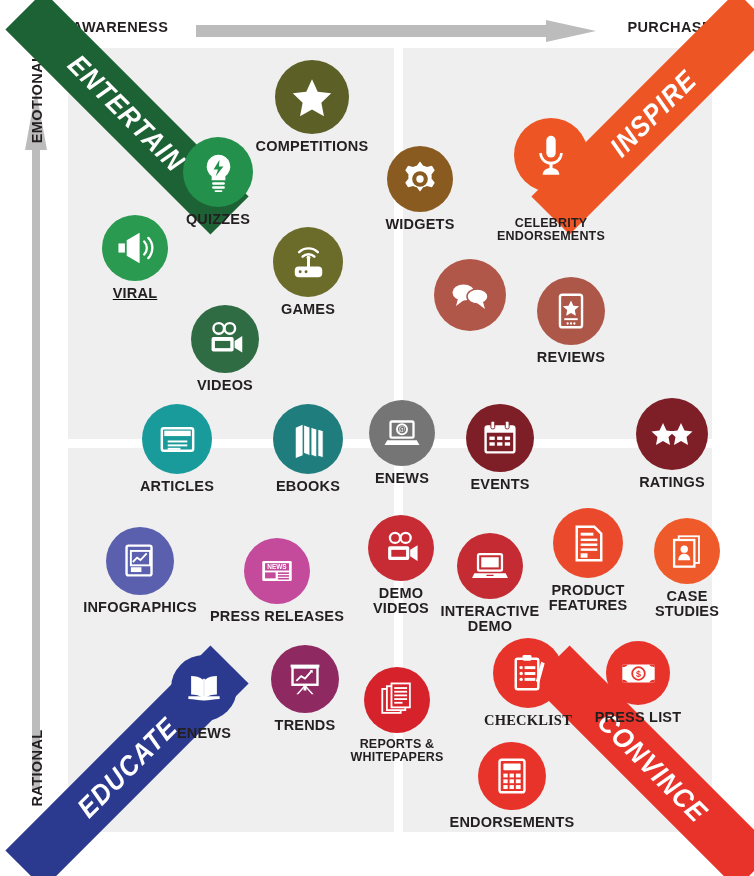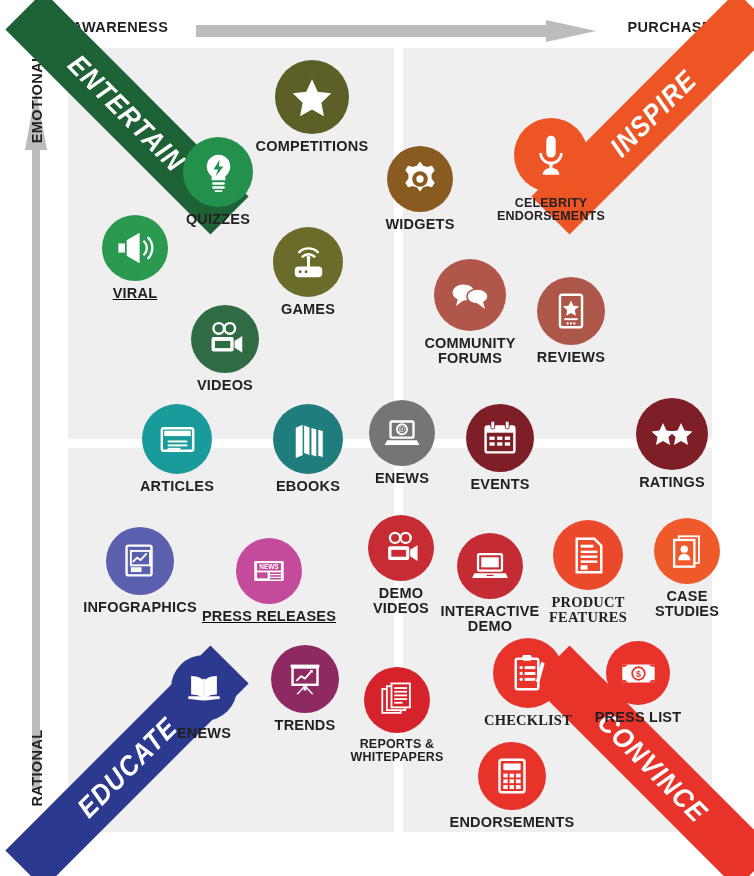--- a/index.html
+++ b/index.html
@@ -109,21 +109,21 @@
       <div class="node" style="left: 352px; top: 98px;">
         <div class="bubble" style="width: 66px; height: 66px; background: rgb(138, 91, 32); color: rgb(138, 91, 32);">
           <svg width="46" height="46" viewBox="0 0 100 100">
             <path fill="#fff" d="M50 12l7 9a31 31 0 0 1 8 3l11-3 6 10-7 9a31 31 0 0 1 0 9l7 9-6 10-11-3a31 31 0 0 1-8 3l-7 9-7-9a31 31 0 0 1-8-3l-11 3-6-10 7-9a31 31 0 0 1 0-9l-7-9 6-10 11 3a31 31 0 0 1 8-3z"></path>
             <circle cx="50" cy="50" r="17" fill="currentColor"></circle>
             <circle cx="50" cy="50" r="8" fill="#fff"></circle>
           </svg>
         </div>
         <div class="node-label">WIDGETS</div>
       </div>
-      <div class="node" style="left: 483px; top: 70px;">
+      <div class="node" style="left: 483px; top: 70px; gap: 20px;">
         <div class="bubble" style="width: 74px; height: 74px; background: rgb(238, 85, 36); color: rgb(238, 85, 36);">
           <svg width="52" height="52" viewBox="0 0 100 100">
             <rect fill="#fff" x="41" y="13" width="18" height="42" rx="9"></rect>
             <path fill="none" stroke="#fff" stroke-width="5" d="M30 46a20 20 0 0 0 40 0"></path>
             <rect fill="#fff" x="47" y="63" width="6" height="12"></rect>
             <path fill="#fff" d="M34 88c0-8 7-13 16-13s16 5 16 13z"></path>
           </svg>
         </div>
         <div class="node-label sm">CELEBRITY
 ENDORSEMENTS</div>
@@ -153,22 +153,20 @@
       </div>
       <div class="node" style="left: 402px; top: 211px;">
         <div class="bubble" style="width: 72px; height: 72px; background: rgb(177, 87, 74); color: rgb(177, 87, 74);">
           <svg width="50" height="50" viewBox="0 0 100 100">
             <ellipse fill="#fff" cx="37" cy="45" rx="22" ry="16"></ellipse>
             <polygon fill="#fff" points="26,57 22,72 38,60"></polygon>
             <ellipse fill="#fff" cx="65" cy="53" rx="21" ry="15" stroke="currentColor" stroke-width="3"></ellipse>
             <polygon fill="#fff" points="76,64 80,78 64,66"></polygon>
           </svg>
         </div>
-        <div class="node-label">COMMUNITY
-FORUMS</div>
       </div>
       <div class="node" style="left: 503px; top: 229px;">
         <div class="bubble" style="width: 68px; height: 68px; background: rgb(173, 87, 72); color: rgb(173, 87, 72);">
           <svg width="48" height="48" viewBox="0 0 100 100">
             <rect x="27" y="16" width="46" height="68" rx="5" fill="none" stroke="#fff" stroke-width="5"></rect>
             <polygon fill="#fff" points="50,28 55,39 67,40 58,48 60,60 50,54 40,60 42,48 33,40 45,39"></polygon>
             <rect fill="#fff" x="36" y="65" width="28" height="4"></rect>
             <circle fill="#fff" cx="43" cy="76" r="2.4"></circle>
             <circle fill="#fff" cx="50" cy="76" r="2.4"></circle>
             <circle fill="#fff" cx="57" cy="76" r="2.4"></circle>
@@ -254,21 +252,21 @@
         <div class="bubble" style="width: 68px; height: 68px; background: rgb(90, 95, 174); color: rgb(90, 95, 174);">
           <svg width="48" height="48" viewBox="0 0 100 100">
             <rect x="22" y="18" width="52" height="62" rx="4" fill="none" stroke="#fff" stroke-width="5"></rect>
             <rect x="31" y="29" width="40" height="30" fill="none" stroke="#fff" stroke-width="4"></rect>
             <polyline points="35,52 44,43 51,48 64,34" fill="none" stroke="#fff" stroke-width="4"></polyline>
             <rect fill="#fff" x="31" y="63" width="22" height="10"></rect>
           </svg>
         </div>
         <div class="node-label">INFOGRAPHICS</div>
       </div>
-      <div class="node" style="left: 201px; top: 490px; text-decoration: underline;">
+      <div class="node" style="left: 209px; top: 490px;">
         <div class="bubble" style="width: 66px; height: 66px; background: rgb(196, 74, 156); color: rgb(196, 74, 156);">
           <svg width="46" height="46" viewBox="0 0 100 100">
             <rect fill="#fff" x="18" y="28" width="64" height="44" rx="3"></rect>
             <rect fill="currentColor" x="24" y="33" width="52" height="16"></rect>
             <text x="50" y="46" font-size="14" font-weight="bold" fill="#fff" text-anchor="middle" font-family="Liberation Sans,sans-serif">NEWS</text>
             <rect fill="currentColor" x="24" y="53" width="23" height="13"></rect>
             <g fill="currentColor">
               <rect x="52" y="53" width="24" height="3.5"></rect>
               <rect x="52" y="59" width="24" height="3.5"></rect>
               <rect x="52" y="65" width="24" height="3.5"></rect>
@@ -295,21 +293,21 @@
           <svg width="46" height="46" viewBox="0 0 100 100">
             <rect x="24" y="24" width="52" height="36" rx="3" fill="none" stroke="#fff" stroke-width="5"></rect>
             <rect fill="#fff" x="31" y="31" width="38" height="22"></rect>
             <path fill="#fff" d="M16 66h68l5 10H11z"></path>
             <rect fill="currentColor" x="42" y="69" width="16" height="3" rx="1.5"></rect>
           </svg>
         </div>
         <div class="node-label">INTERACTIVE
 DEMO</div>
       </div>
-      <div class="node" style="left: 520px; top: 472px; font-family: Liberation Serif, serif;">
+      <div class="node" style="left: 520px; top: 460px;">
         <div class="bubble" style="width: 70px; height: 70px; background: rgb(234, 74, 43); color: rgb(234, 74, 43);">
           <svg width="49" height="49" viewBox="0 0 100 100">
             <path fill="none" stroke="#fff" stroke-width="5" d="M26 16h36l14 14v54H26z"></path>
             <g fill="#fff">
               <rect x="34" y="28" width="26" height="6"></rect>
               <rect x="34" y="40" width="34" height="5"></rect>
               <rect x="34" y="50" width="34" height="5"></rect>
               <rect x="34" y="60" width="34" height="5"></rect>
               <rect x="34" y="70" width="14" height="9"></rect>
             </g>

